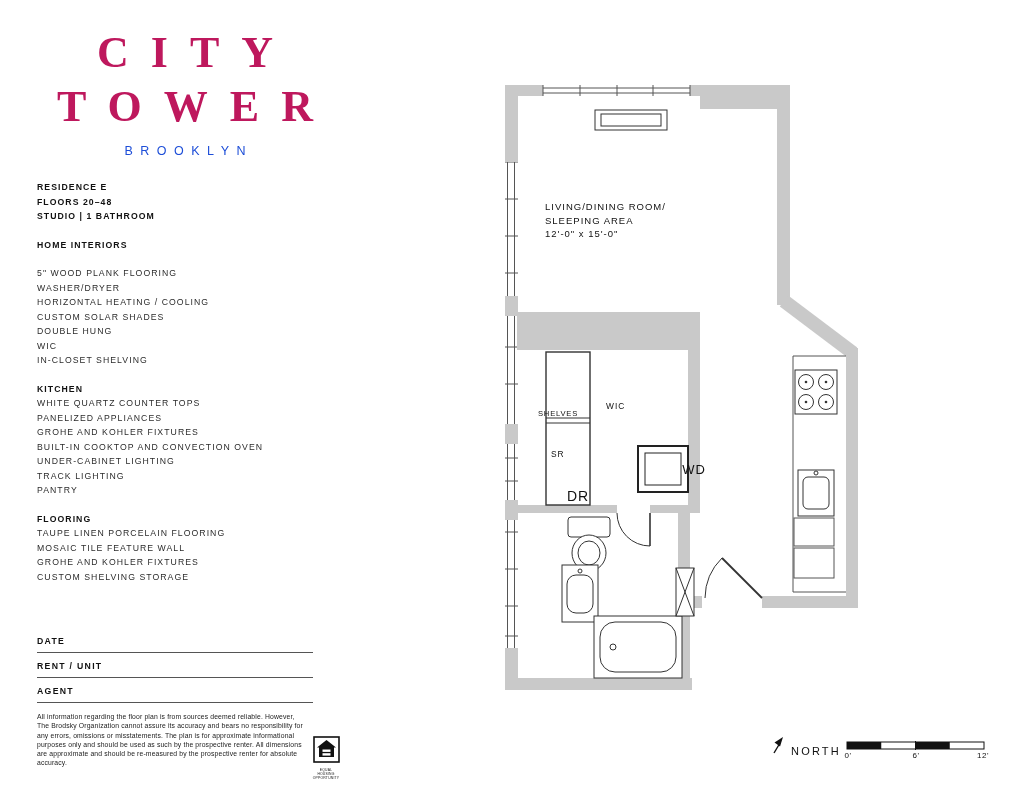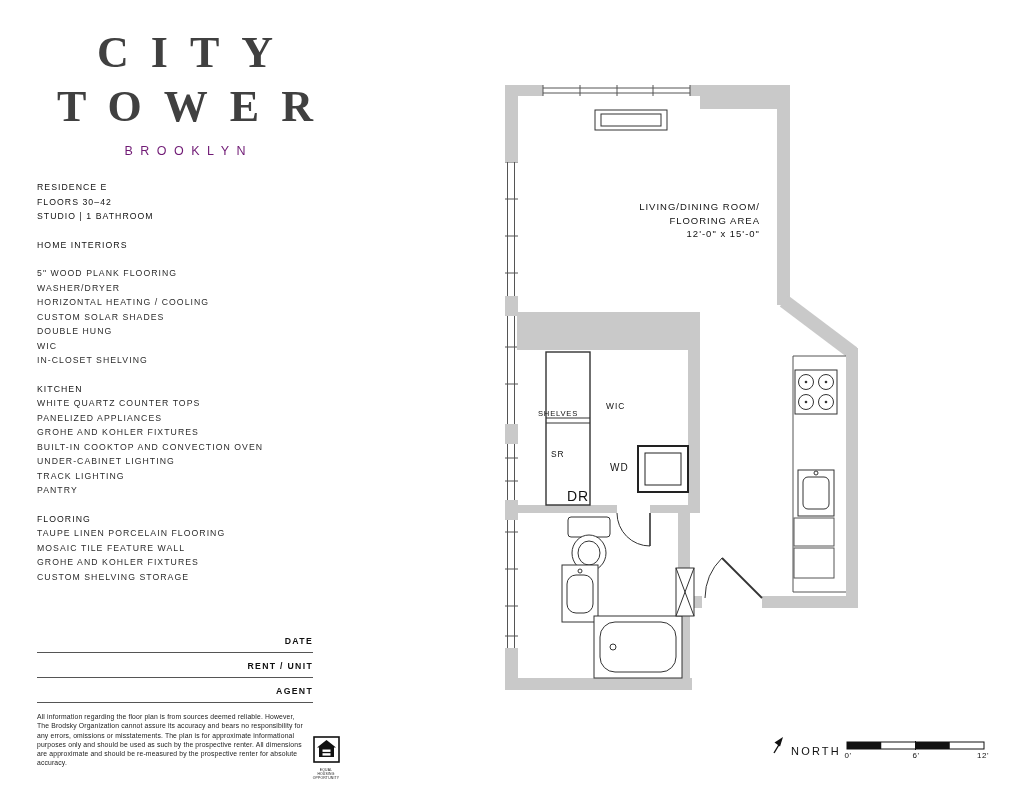--- a/index.html
+++ b/index.html
@@ -2,49 +2,49 @@
 <html><head>
 <meta charset="utf-8">
 <style>
   html,body{margin:0;padding:0;background:#ffffff;}
   .page{position:relative;width:1035px;height:800px;background:#fff;
         font-family:"Liberation Sans",sans-serif;color:#1a1a1a;overflow:hidden;}
 
   
   .brand{position:absolute;left:35px;top:26px;width:300px;text-align:center;}
   .brand-title{font-family:"Liberation Serif","DejaVu Serif",serif;font-weight:700;
-               font-size:44px;line-height:54px;letter-spacing:22px;padding-left:22px;color:#404040;}
-  .brand-sub{margin-top:10px;font-size:12.5px;letter-spacing:7.5px;padding-left:7.5px;color:#701a75;}
+               font-size:44px;line-height:54px;letter-spacing:22px;padding-left:22px;color:#be185d;}
+  .brand-sub{margin-top:10px;font-size:12.5px;letter-spacing:7.5px;padding-left:7.5px;color:#1d4ed8;}
 
   
   .specs{position:absolute;left:37px;top:180px;width:310px;
          font-size:8.7px;letter-spacing:1.05px;line-height:14.5px;color:#2b2b2b;}
-  .specs .b{font-weight:400;color:#111;}
+  .specs .b{font-weight:700;color:#111;}
   .gap{height:14px;}
 
   
-  .fields{position:absolute;left:37px;top:636px;width:276px;text-align:right;}
+  .fields{position:absolute;left:37px;top:636px;width:276px;}
   .field{border-bottom:1px solid #555;padding-bottom:4px;margin-bottom:8px;
          font-size:8.7px;font-weight:700;letter-spacing:1.3px;color:#111;height:12px;}
 
   
   .disclaimer{position:absolute;left:37px;top:712px;width:266px;
               font-size:6.8px;line-height:9.3px;letter-spacing:.15px;color:#222;}
   .eho{position:absolute;left:311px;top:736px;width:30px;text-align:center;}
   .eho-caption{font-size:3.4px;line-height:4px;letter-spacing:.2px;color:#111;margin-top:1px;}
 
   
   .plan-svg{position:absolute;left:488px;top:78px;}
   .plan-label{position:absolute;color:#111;letter-spacing:1px;white-space:nowrap;}
-  .lbl-living{left:545px;top:200px;width:215px;text-align:right;
+  .lbl-living{left:545px;top:200px;width:215px;text-align:left;
               font-size:9.5px;line-height:13.5px;white-space:normal;}
   .lbl-shelves{left:538px;top:381px;font-size:7.6px;letter-spacing:.8px;margin-top:28px;}
   .lbl-wic{left:606px;top:401px;font-size:8.4px;}
   .lbl-sr{left:551px;top:449px;font-size:8.4px;}
-  .lbl-wd{left:610px;top:462px;width:44px;text-align:left;font-size:10px;}
+  .lbl-wd{left:662px;top:462px;width:44px;text-align:right;font-size:13px;}
   .lbl-dr{left:567px;top:488px;font-size:14px;}
 
   
   .north{position:absolute;left:770px;top:733px;display:flex;align-items:center;gap:5px;}
   .north-label{font-size:11px;font-weight:400;letter-spacing:2.2px;color:#111;margin-top:12px;}
   .scalebar{position:absolute;left:846px;top:737px;width:140px;height:28px;}
   .scale-tick{position:absolute;top:14px;font-size:8px;letter-spacing:.5px;color:#111;
               transform:translateX(-50%);}
 </style>
 </head>
@@ -53,21 +53,21 @@
 <div class="page">
 
   <div class="brand">
     <div class="brand-title">CITY</div>
     <div class="brand-title">TOWER</div>
     <div class="brand-sub">BROOKLYN</div>
   </div>
 
   <div class="specs">
     <div class="b">RESIDENCE E</div>
-    <div class="b">FLOORS 30–42</div>
+    <div class="b">FLOORS 20–48</div>
     <div class="b">STUDIO | 1 BATHROOM</div>
     <div class="gap"></div>
     <div class="b">HOME INTERIORS</div>
     <div class="gap"></div>
 
     <div>5"  WOOD PLANK FLOORING</div>
     <div>WASHER/DRYER</div>
     <div>HORIZONTAL HEATING / COOLING</div>
     <div>CUSTOM SOLAR SHADES</div>
     <div>DOUBLE HUNG</div>
@@ -232,21 +232,21 @@
     </g>
 
     <g fill="#fff" stroke="#555" stroke-width="1">
       <rect x="794" y="518" width="40" height="28"></rect>
       <rect x="794" y="548" width="40" height="30"></rect>
     </g>
   </svg>
 
   <div class="plan-label lbl-living">
     <div>LIVING/DINING ROOM/</div>
-    <div>FLOORING AREA</div>
+    <div>SLEEPING AREA</div>
     <div>12'-0" x 15'-0"</div>
   </div>
   <div class="plan-label lbl-shelves">SHELVES</div>
   <div class="plan-label lbl-wic">WIC</div>
   <div class="plan-label lbl-sr">SR</div>
   <div class="plan-label lbl-wd">WD</div>
   <div class="plan-label lbl-dr">DR</div>
 
   <div class="north">
     <svg width="16" height="19" viewBox="0 0 16 19">

